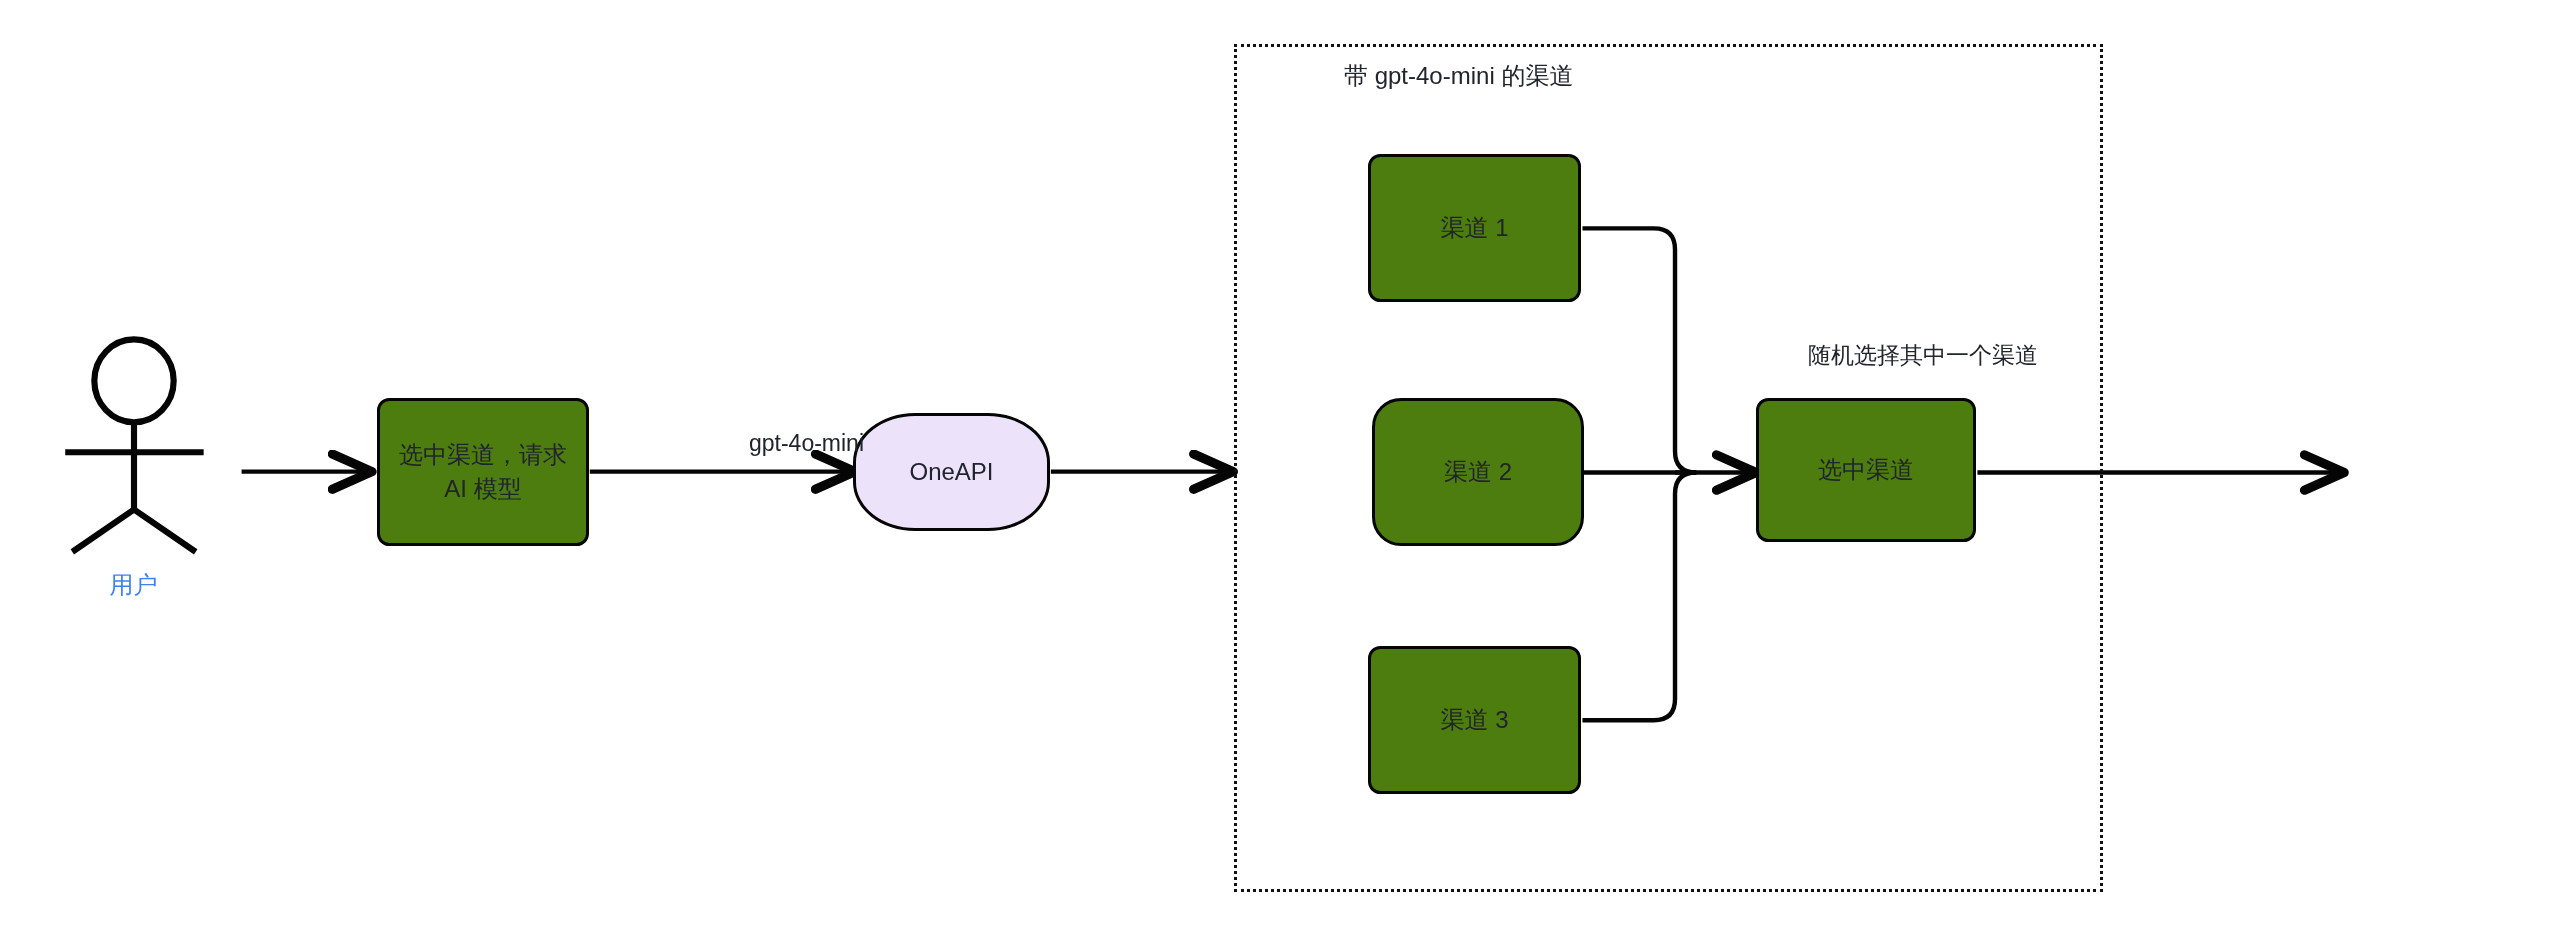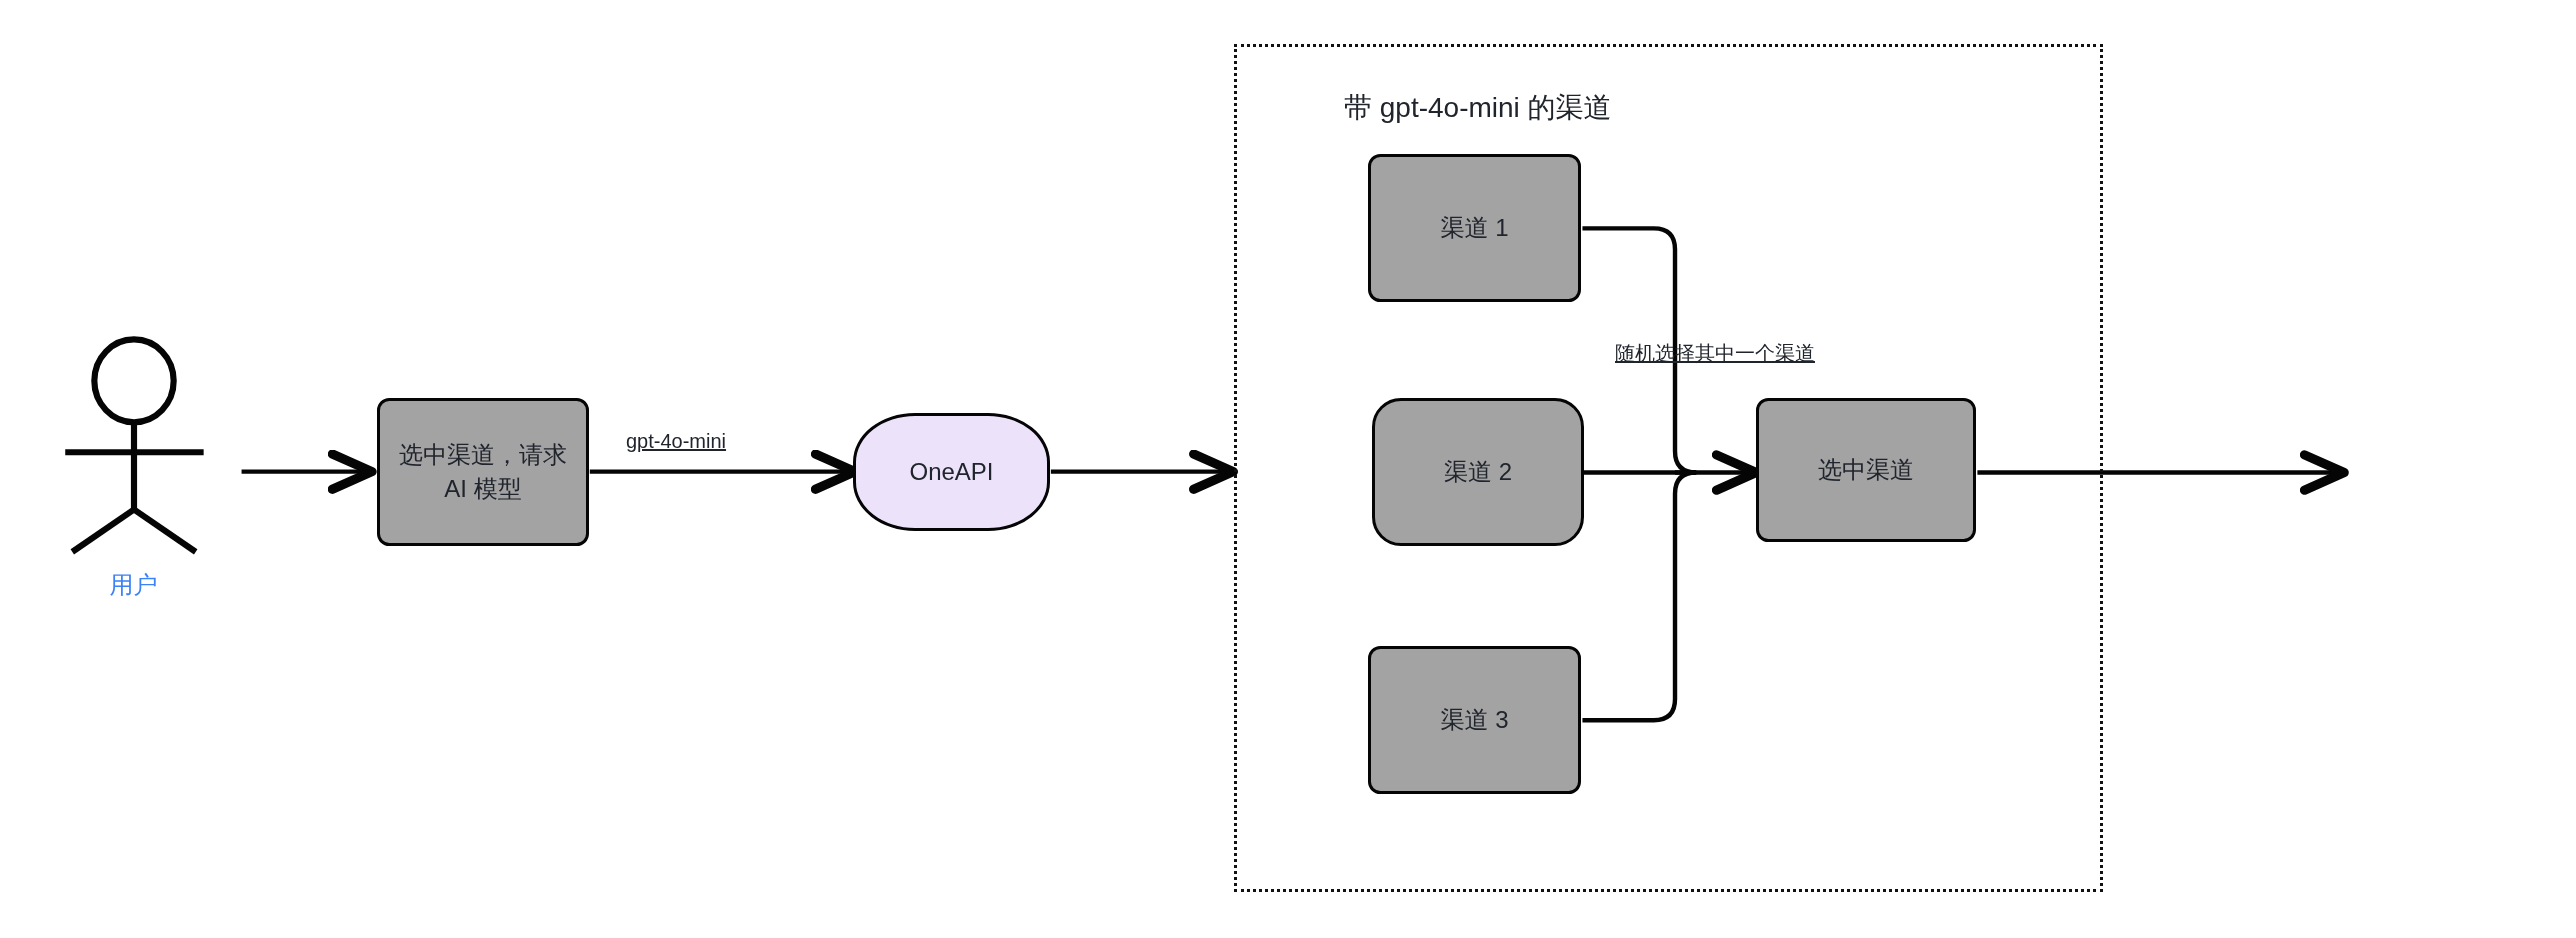--- a/index.html
+++ b/index.html
@@ -26,47 +26,45 @@
     position: absolute;
     box-sizing: border-box;
     display: flex;
     align-items: center;
     justify-content: center;
     text-align: center;
     color: #20242c;
     line-height: 1.42;
   }
   .node-process {
-    background: #a3a3a3;
+    background: #4d7c0f;
     border: 3.5px solid #050505;
     border-radius: 12.3px;
     font-size: 24px;
     padding: 3.5px 12.3px;
   }
   .node-terminal {
     background: #ece2fa;
     border: 3.5px solid #050505;
     border-radius: 62px / 49px;
     font-size: 24px;
     padding: 3.5px 14px;
   }
   .edge-label {
     position: absolute;
     color: #20242c;
-    font-size: 20px;
+    font-size: 23px;
     white-space: nowrap;
-    text-align: left;
-    text-decoration: underline;
+    text-align: right;
   }
   .group-label {
     position: absolute;
     color: #20242c;
-    font-size: 28px;
+    font-size: 24px;
     white-space: nowrap;
-    margin-top: 29px;
   }
   .group-box {
     position: absolute;
     box-sizing: border-box;
     border: 3.5px dotted #111111;
     background: transparent;
   }
   .actor-label {
     position: absolute;
     color: #3b82f6;

